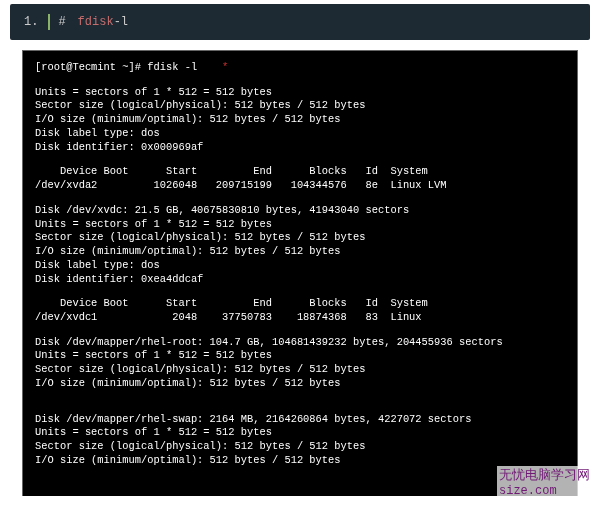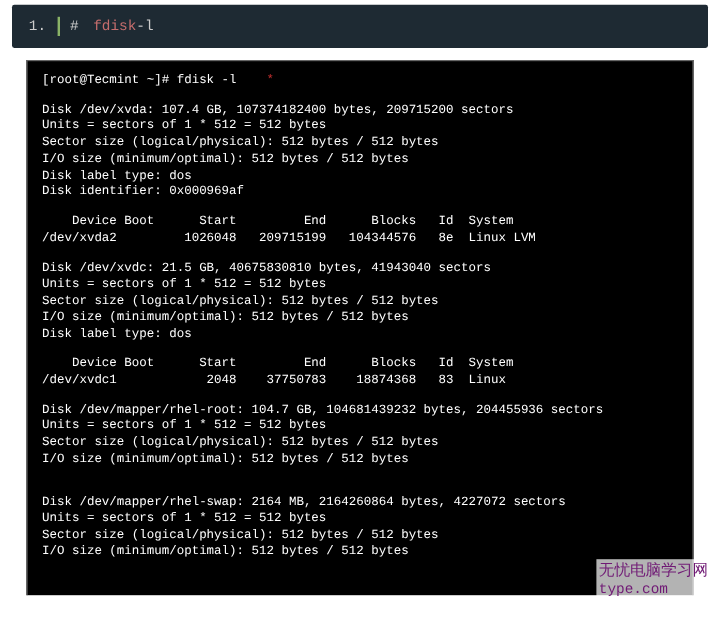--- a/index.html
+++ b/index.html
@@ -24,49 +24,49 @@
   <span class="line-num">1.</span>
   <span class="vbar"></span>
   <span class="hash"># </span>
   <span class="cmd">fdisk</span>
   <span class="flag"> -l</span>
 </div>
 
 <div class="terminal">
   <div class="term-line"><span>[root@Tecmint ~]# fdisk -l</span>    <span class="prompt-star">*</span></div>
   <div class="spacer"></div>
-  <div class="term-line">Disk /dev/xvda: 107.4 GB, 107374182400 bytes, 209715200 sectors</div>
   <div class="term-line">Units = sectors of 1 * 512 = 512 bytes</div>
   <div class="term-line">Sector size (logical/physical): 512 bytes / 512 bytes</div>
   <div class="term-line">I/O size (minimum/optimal): 512 bytes / 512 bytes</div>
   <div class="term-line">Disk label type: dos</div>
   <div class="term-line">Disk identifier: 0x000969af</div>
   <div class="spacer"></div>
   <div class="term-line">    Device Boot      Start         End      Blocks   Id  System</div>
   <div class="term-line">/dev/xvda2         1026048   209715199   104344576   8e  Linux LVM</div>
   <div class="spacer"></div>
   <div class="term-line">Disk /dev/xvdc: 21.5 GB, 40675830810 bytes, 41943040 sectors</div>
   <div class="term-line">Units = sectors of 1 * 512 = 512 bytes</div>
   <div class="term-line">Sector size (logical/physical): 512 bytes / 512 bytes</div>
   <div class="term-line">I/O size (minimum/optimal): 512 bytes / 512 bytes</div>
   <div class="term-line">Disk label type: dos</div>
+  <div class="term-line">Disk identifier: 0xea4ddcaf</div>
   <div class="spacer"></div>
   <div class="term-line">    Device Boot      Start         End      Blocks   Id  System</div>
   <div class="term-line">/dev/xvdc1            2048    37750783    18874368   83  Linux</div>
   <div class="spacer"></div>
   <div class="term-line">Disk /dev/mapper/rhel-root: 104.7 GB, 104681439232 bytes, 204455936 sectors</div>
   <div class="term-line">Units = sectors of 1 * 512 = 512 bytes</div>
   <div class="term-line">Sector size (logical/physical): 512 bytes / 512 bytes</div>
   <div class="term-line">I/O size (minimum/optimal): 512 bytes / 512 bytes</div>
   <div class="spacer"></div>
   <div class="spacer"></div>
   <div class="term-line">Disk /dev/mapper/rhel-swap: 2164 MB, 2164260864 bytes, 4227072 sectors</div>
   <div class="term-line">Units = sectors of 1 * 512 = 512 bytes</div>
   <div class="term-line">Sector size (logical/physical): 512 bytes / 512 bytes</div>
   <div class="term-line">I/O size (minimum/optimal): 512 bytes / 512 bytes</div>
   <div class="spacer"></div>
 
 </div>
 
 <div class="watermark">
   <span class="cn">无忧电脑学习网</span><br>
-  <span>type.com</span>
+  <span>size.com</span>
 </div>
 
 </body></html>

